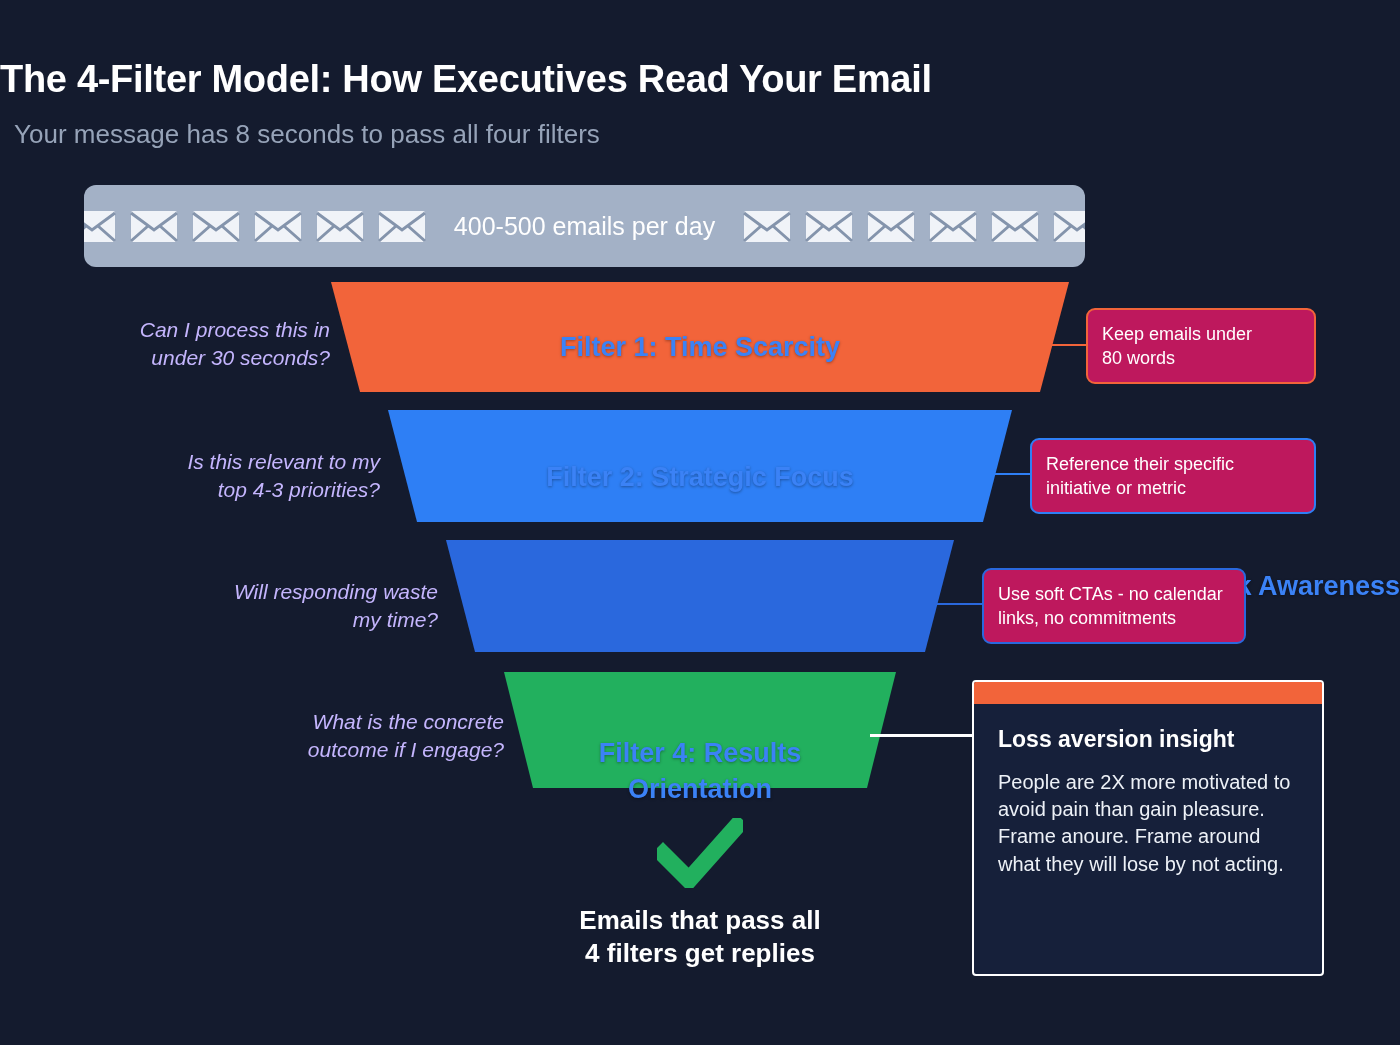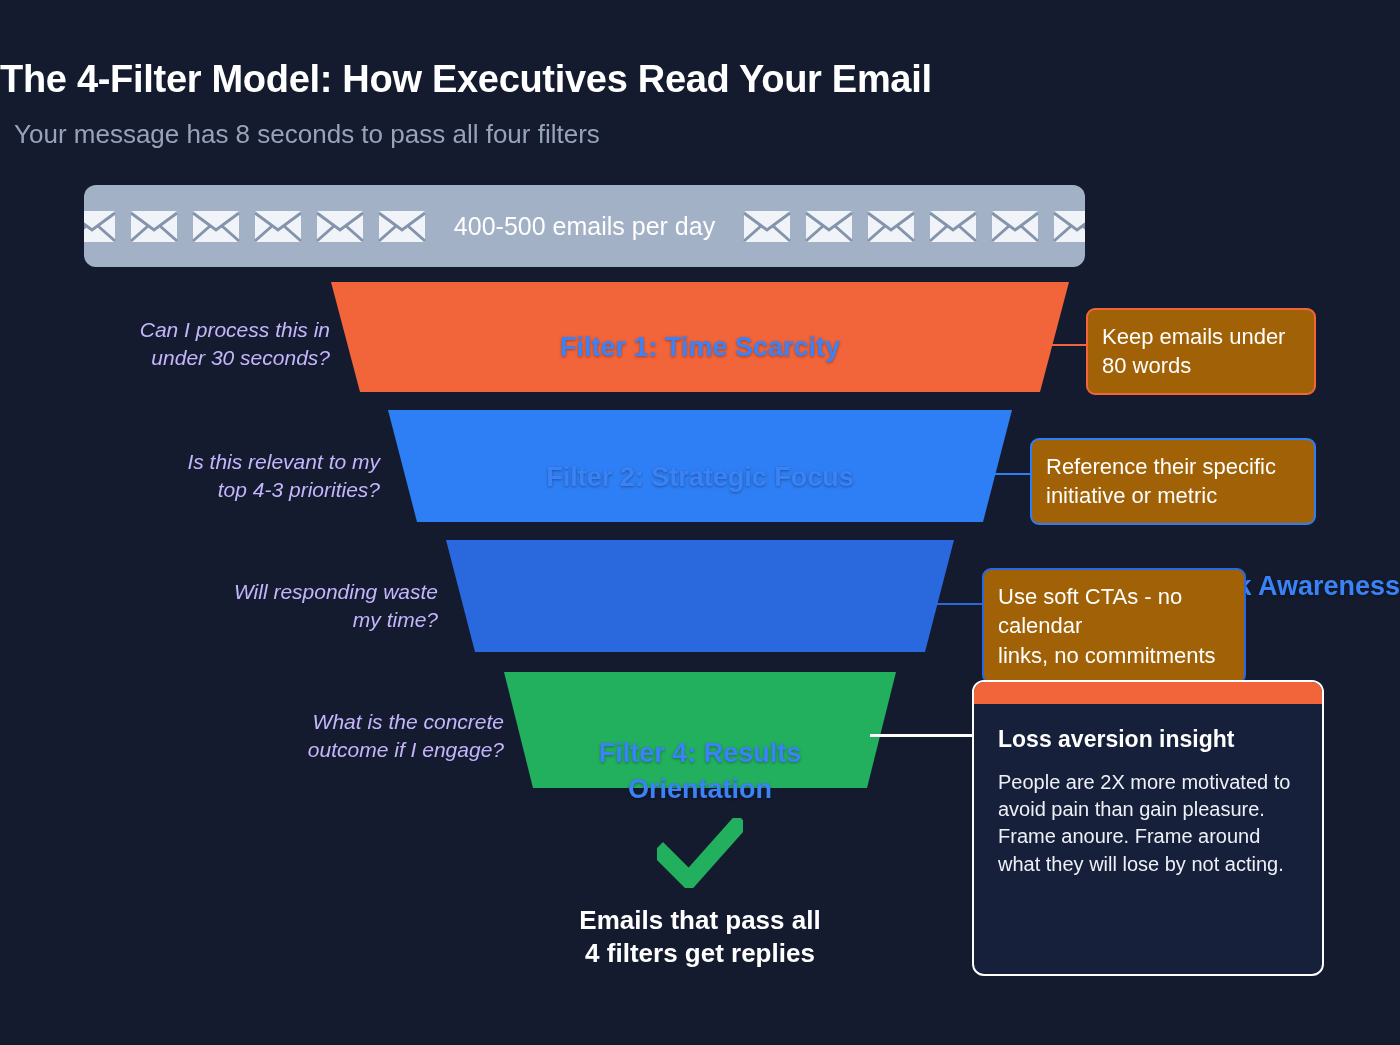--- a/index.html
+++ b/index.html
@@ -93,40 +93,40 @@
     font-style: italic;
   }
 
   
   .tip-box {
     position: absolute;
     border: 2px solid;
     border-radius: 9px;
     padding: 12px 14px;
     color: #FFFFFF;
-    font-size: 22px;
+    font-size: 18px;
     line-height: 1.34;
-    background: #a16207;
+    background: #be185d;
   }
 
   .connector {
     position: absolute;
     height: 2px;
   }
 
   
   #insight-card {
     position: absolute;
     left: 972px;
     top: 680px;
     width: 352px;
     height: 296px;
     background: #16203A;
     border: 2px solid #FFFFFF;
-    border-radius: 12px;
+    border-radius: 4px;
     overflow: hidden;
   }
 
   #insight-accent {
     height: 22px;
     width: 100%;
     background: #F2643A;
   }
 
   #insight-body { padding: 22px 24px 0 24px; }

